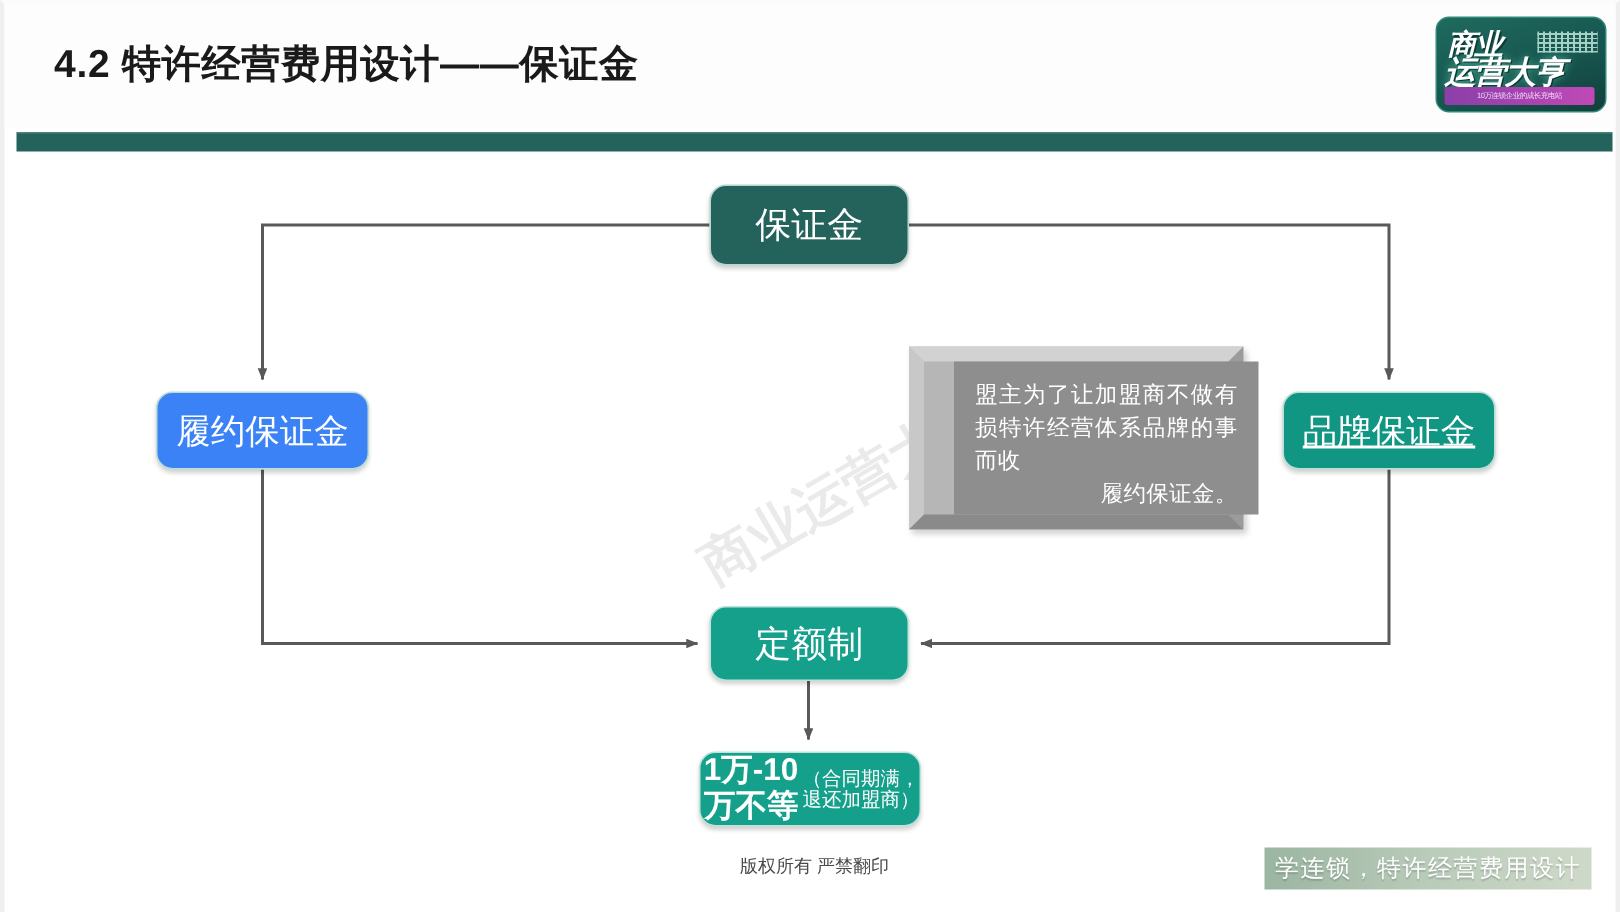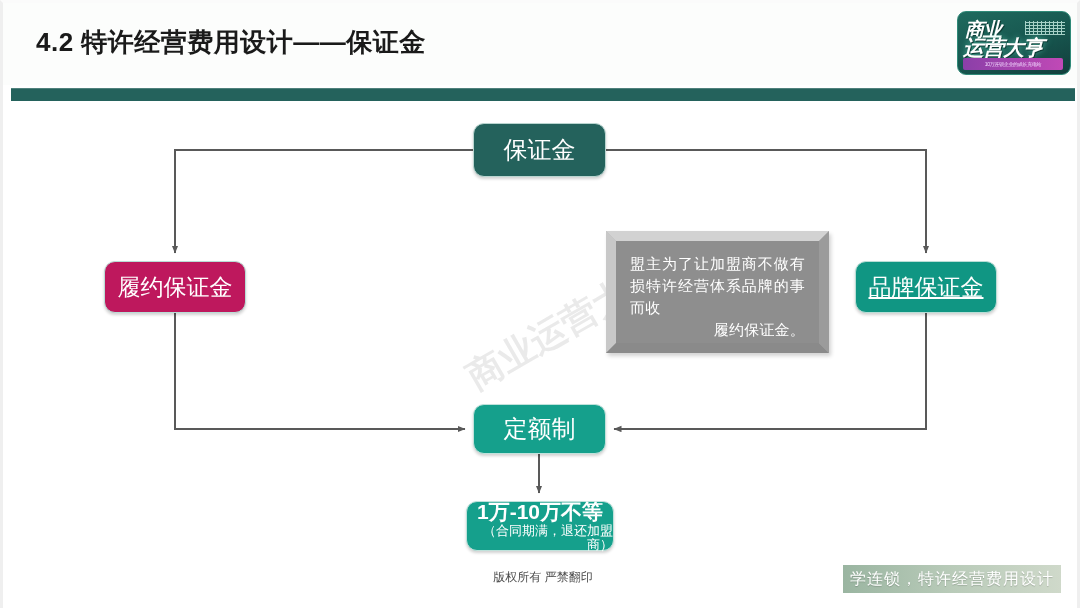--- a/index.html
+++ b/index.html
@@ -98,42 +98,42 @@
     box-sizing:border-box;
   }
   .node-top{
     left:470px;top:22px;width:133px;height:54px;
     background:#24625c;
     border:1px solid #b9d5d0;
     font-size:24px;
   }
   .node-left{
     left:101px;top:160px;width:142px;height:52px;
-    background:#be185d;
+    background:#3b82f6;
     border:1px solid #b9ded6;
     font-size:23px;
   }
   .node-right{
     left:852px;top:160px;width:142px;height:52px;
     background:#109683;
     border:1px solid #b9ded6;
     font-size:23px;
     text-decoration:underline;
   }
   .node-quota{
     left:470px;top:303px;width:133px;height:50px;
     background:#15a08c;
     border:1px solid #bfe2db;
     font-size:24px;
   }
   .node-amount{
     left:463px;top:400px;width:148px;height:50px;
     background:#15a08c;
     border:1px solid #bfe2db;
-    flex-direction:column;gap:0;
+    flex-direction:row;gap:0;
   }
   .amount-main{font-size:21px;font-weight:bold;line-height:24px;}
   .amount-sub{font-size:13px;line-height:14px;}
 
   
   .descbox{
     position:absolute;
     box-sizing:border-box;
     background:#b6b6b6;
     padding:10px;
@@ -147,21 +147,21 @@
     background:#8e8e8e;
     box-sizing:border-box;
     padding:12px 14px;
     color:#ffffff;
     font-size:15px;
     line-height:22px;
     letter-spacing:.2px;
   }
   .box-left{left:270px;top:126px;width:242px;height:130px;}
   .box-right{left:603px;top:130px;width:223px;height:122px;}
-  .desc-right .desc-inner{text-align:justify;}
+  .desc-right .desc-inner{text-align:justify;margin-left:20px;}
   .desc-right .last-right{display:block;text-align:right;}
 
   .bevelwrap{position:absolute;inset:0;}
 
   
   .copyright{
     position:absolute;left:0;top:566px;width:1080px;
     text-align:center;font-size:12px;color:#4a4a4a;
   }
   .cta{

